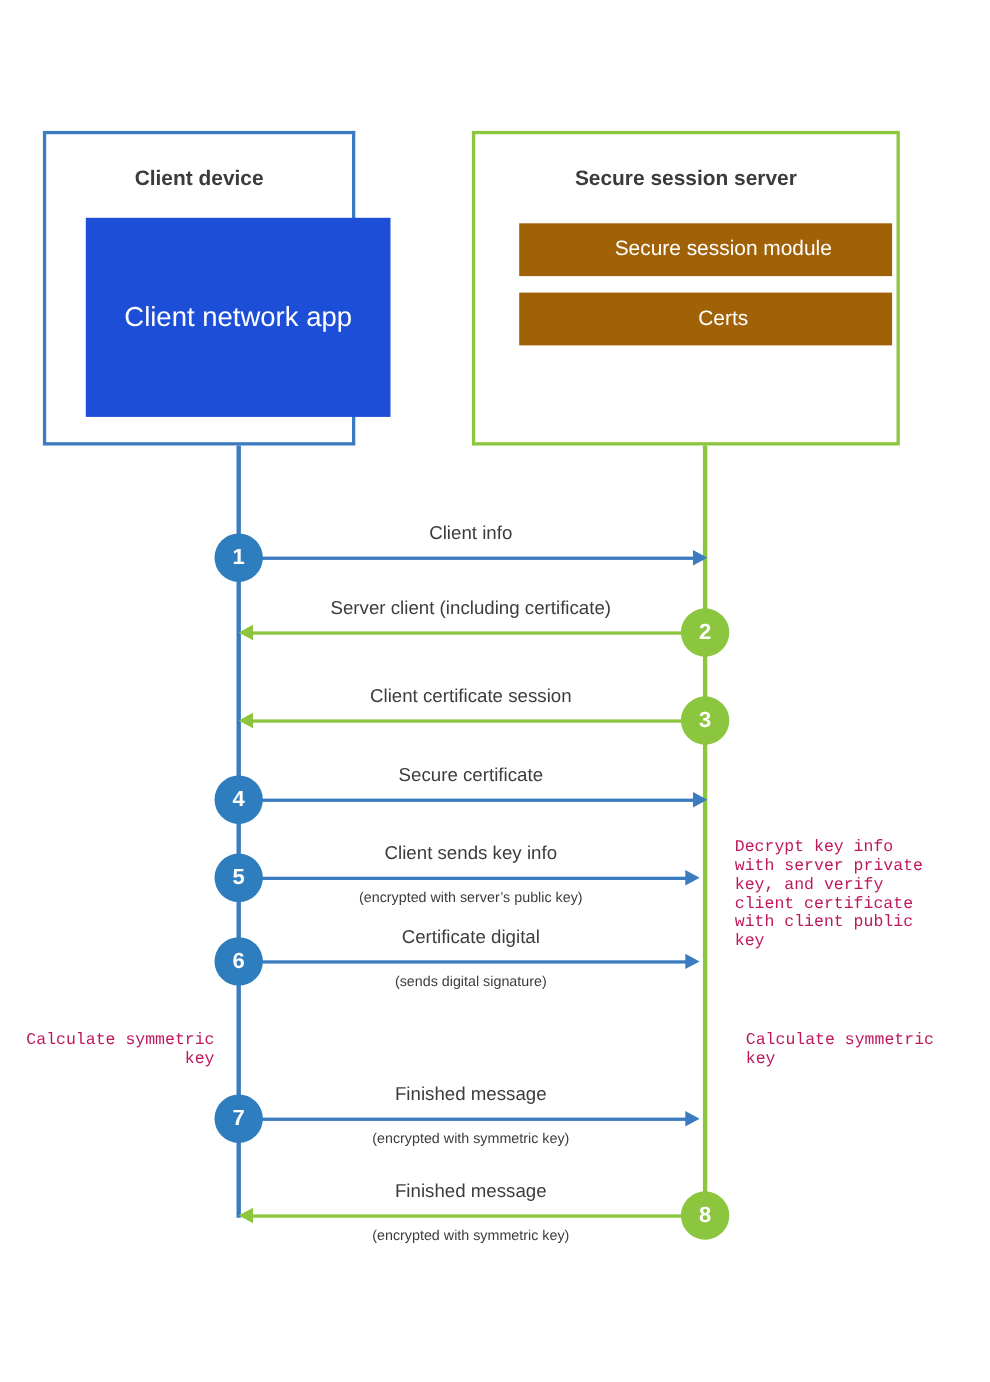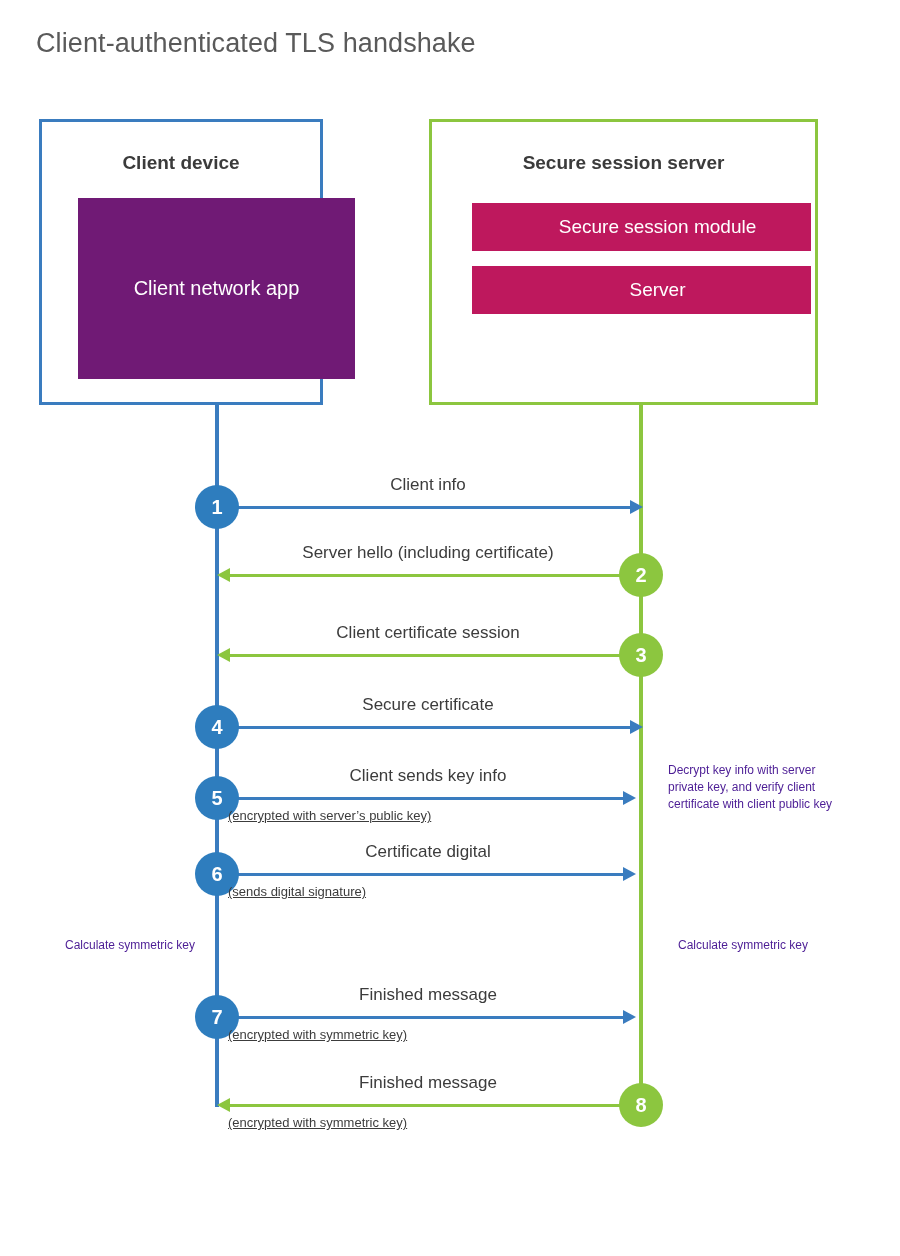--- a/index.html
+++ b/index.html
@@ -63,37 +63,37 @@
     color: #3b3b3b;
   }
 
   
   #client-app-block {
     position: absolute;
     left: 36px;
     top: 76px;
     width: 277px;
     height: 181px;
-    background: #701a75;
+    background: #1d4ed8;
     color: #ffffff;
-    font-size: 20px;
+    font-size: 25px;
     line-height: 25px;
     display: flex;
     align-items: center;
     justify-content: center;
     text-align: center;
     box-sizing: border-box;
     padding: 12px 10px;
   }
   .server-block {
     position: absolute;
     left: 40px;
     width: 339px;
     height: 48px;
-    background: #be185d;
+    background: #a16207;
     color: #ffffff;
     font-size: 19px;
     display: flex;
     align-items: center;
     justify-content: center;
     text-align: left;
     box-sizing: border-box;
     padding-left: 32px;
   }
   #server-block-0 { top: 81px; }
@@ -177,33 +177,34 @@
     text-align: center;
     font-size: 17px;
     color: #3c3c3c;
     top: -32px;
     white-space: nowrap;
   }
   .msg-sublabel {
     position: absolute;
     left: 228px;
     width: 400px;
+    text-align: center;
     font-size: 13px;
     color: #3c3c3c;
     top: 10px;
     white-space: nowrap;
-    text-decoration: underline;
   }
 
   
   .side-note {
     position: absolute;
-    font-size: 12px;
+    font-size: 15px;
     line-height: 17px;
-    color: #4c1d95;
+    color: #be185d;
+    font-family: Liberation Mono, monospace;
   }
   #server-note-decrypt {
     left: 668px;
     top: 762px;
     width: 180px;
     text-align: left;
   }
   #client-note-symkey {
     left: 20px;
     top: 937px;
@@ -215,45 +216,44 @@
     top: 937px;
     width: 180px;
     text-align: left;
   }
 </style>
 </head>
 <body>
 
 <div id="canvas">
 
-  <div id="diagram-title">Client-authenticated TLS handshake</div>
 
   <div id="client-box" class="entity-box">
     <div class="entity-title">Client device</div>
     <div id="client-app-block">Client network app</div>
   </div>
 
   <div id="server-box" class="entity-box">
     <div class="entity-title">Secure session server</div>
     <div id="server-block-0" class="server-block">Secure session module</div>
-    <div id="server-block-1" class="server-block">Server</div>
+    <div id="server-block-1" class="server-block">Certs</div>
   </div>
 
   <div id="client-lifeline" class="lifeline"></div>
   <div id="server-lifeline" class="lifeline"></div>
 
   <div class="msg-row" style="top:507px;">
     <div class="msg-label">Client info</div>
     <div class="shaft blue" style="left:217px; width:420px;"></div>
     <div class="head right blue" style="left:630px;"></div>
     <div class="step-badge blue">1</div>
   </div>
 
   <div class="msg-row" style="top:575px;">
-    <div class="msg-label">Server hello (including certificate)</div>
+    <div class="msg-label">Server client (including certificate)</div>
     <div class="shaft green" style="left:228px; width:412px;"></div>
     <div class="head left green" style="left:217px;"></div>
     <div class="step-badge green">2</div>
   </div>
 
   <div class="msg-row" style="top:655px;">
     <div class="msg-label">Client certificate session</div>
     <div class="shaft green" style="left:228px; width:412px;"></div>
     <div class="head left green" style="left:217px;"></div>
     <div class="step-badge green">3</div>

